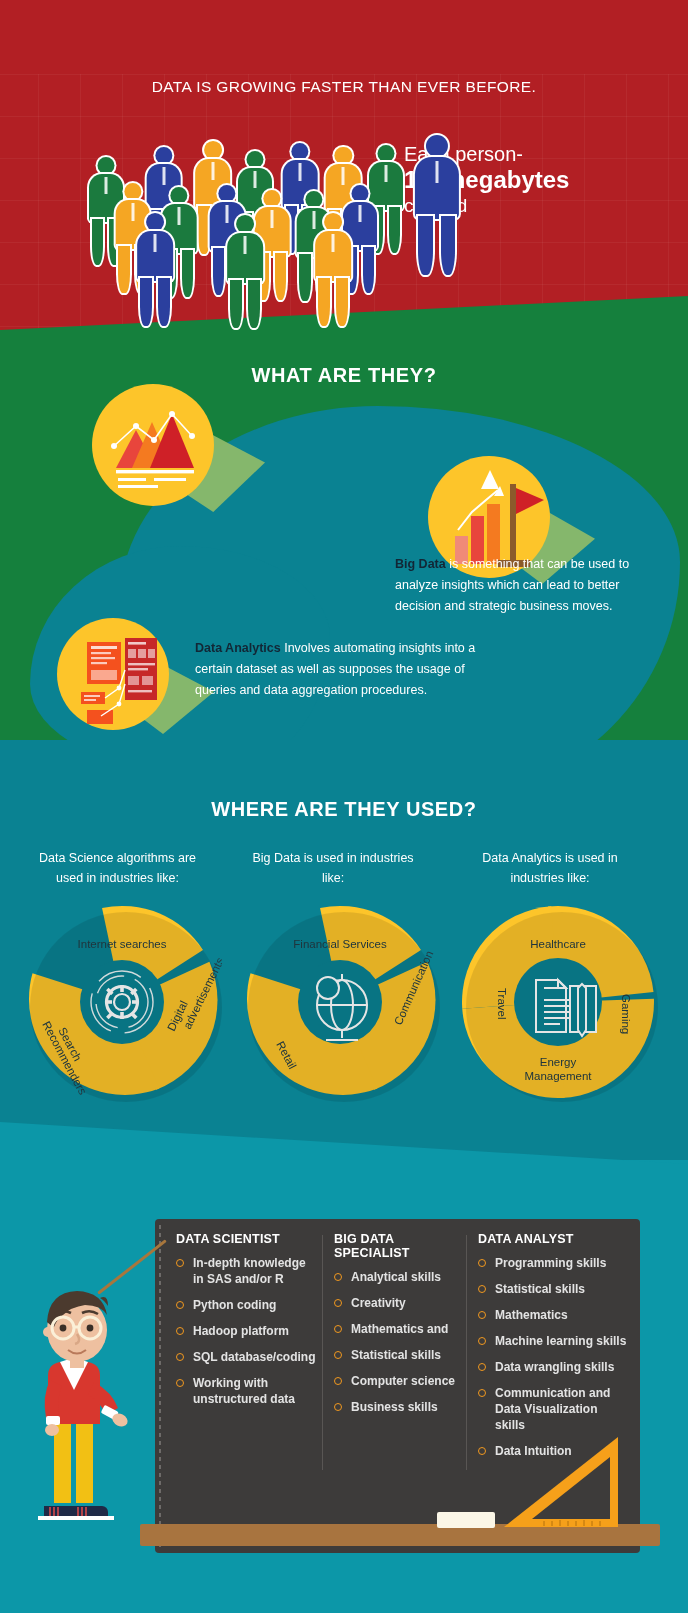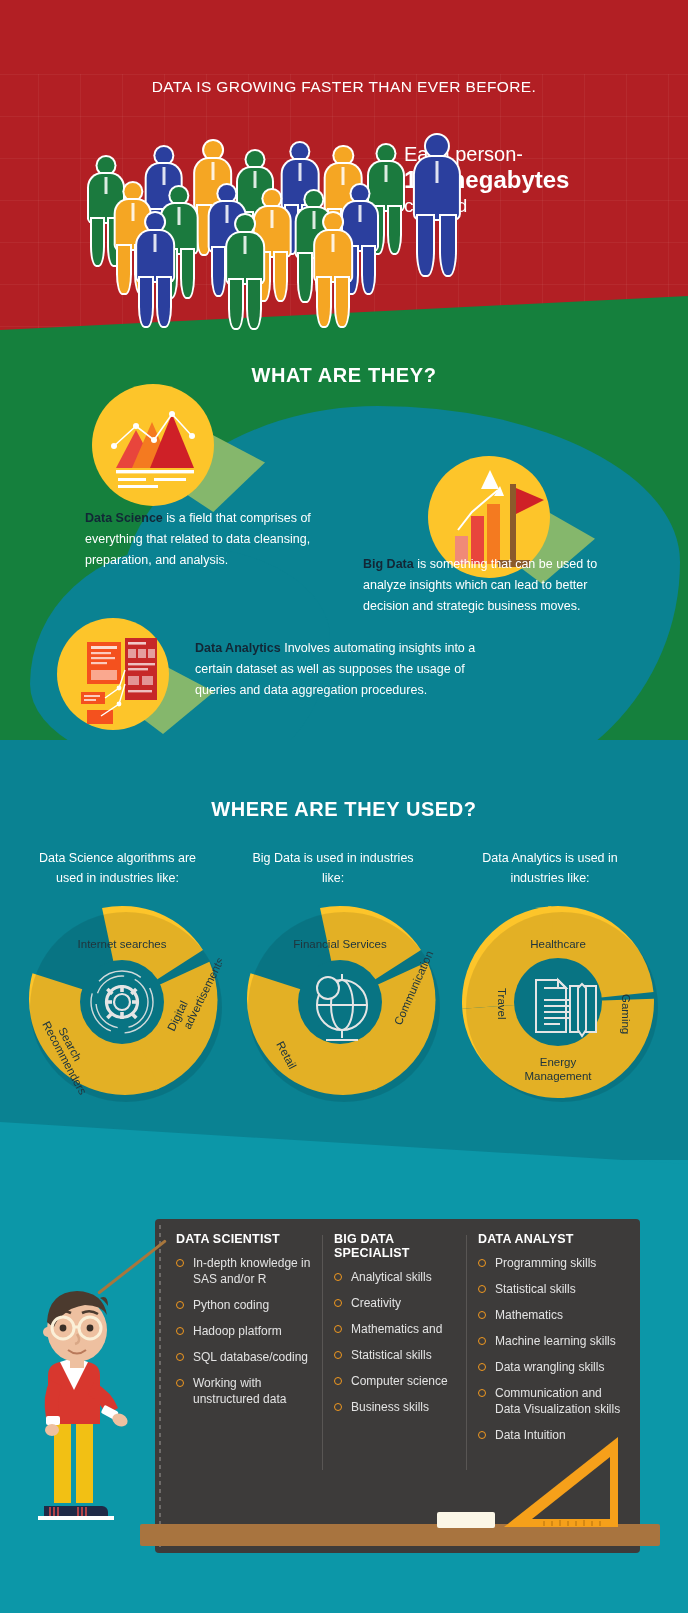--- a/index.html
+++ b/index.html
@@ -156,21 +156,21 @@
     background:#a8743f;border-radius:2px;
   }
   .eraser{
     position:absolute;left:437px;top:1512px;width:58px;height:16px;
     background:#fbf6e6;border-radius:2px;
   }
   .skill-col{position:absolute;top:1232px;}
   .skill-col h3{
     margin:0 0 9px 0;font-size:12.5px;font-weight:bold;color:#ffffff;letter-spacing:.2px;
   }
-  .skill-col ul{margin:0;padding:0;list-style:none;}
+  .skill-col ul{margin:0;padding:0;list-style:none;font-weight:bold;}
   .skill-col li{
     position:relative;padding-left:17px;margin-bottom:10px;
     font-size:12px;line-height:16px;color:#e3e3e3;
   }
   .skill-col li:before{
     content:"";position:absolute;left:0;top:4px;width:6px;height:6px;
     border:1.6px solid #f0981f;border-radius:50%;
   }
   .divider{position:absolute;width:1px;background:#595654;top:1235px;height:235px;}
 
@@ -387,24 +387,21 @@
         <rect x="27" y="77" width="16" height="2" fill="#fff" opacity=".7"></rect>
         <rect x="27" y="81" width="12" height="2" fill="#fff" opacity=".7"></rect>
         <rect x="30" y="92" width="26" height="14" fill="#f4511e"></rect>
         <polyline points="48,80 62,70 68,52" fill="none" stroke="#fff" stroke-width="1.4"></polyline>
         <polyline points="44,98 62,86 68,66" fill="none" stroke="#fff" stroke-width="1.4"></polyline>
         <circle cx="62" cy="70" r="2.4" fill="#fff"></circle>
           <circle cx="62" cy="86" r="2.4" fill="#fff"></circle>
       </svg>
     </div>
 
-    <div class="defn" style="left:85px;top:212px;width:262px;">
-      <b>Data Science</b><span> is a field that comprises of everything that related to data cleansing, preparation, and analysis.</span>
-    </div>
-    <div class="defn" style="left:363px;top:258px;width:268px;">
+    <div class="defn" style="left:395px;top:258px;width:268px;">
       <b>Big Data</b><span> is something that can be used to analyze insights which can lead to better decision and strategic business moves.</span>
     </div>
     <div class="defn" style="left:195px;top:342px;width:312px;">
       <b>Data Analytics</b><span> Involves automating insights into a certain dataset as well as supposes the usage of queries and data aggregation procedures.</span>
     </div>
   </div>
 
   <div class="sec-where">
     <div class="h2-where">WHERE ARE THEY USED?</div>
 

